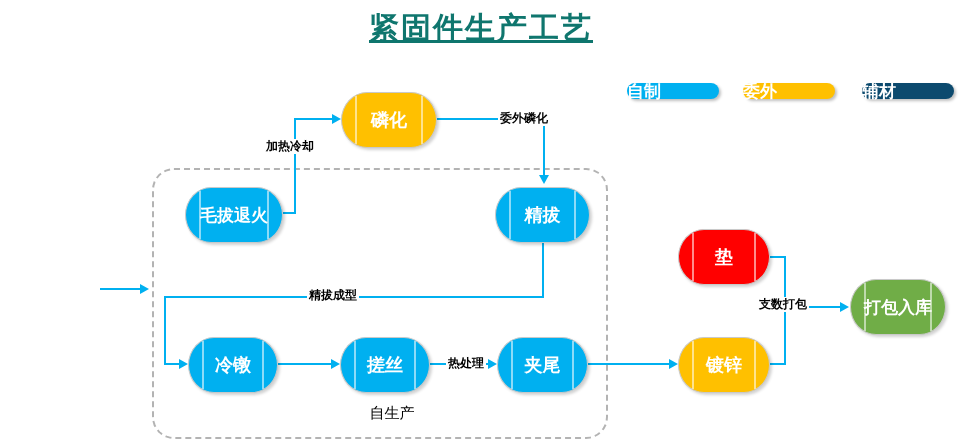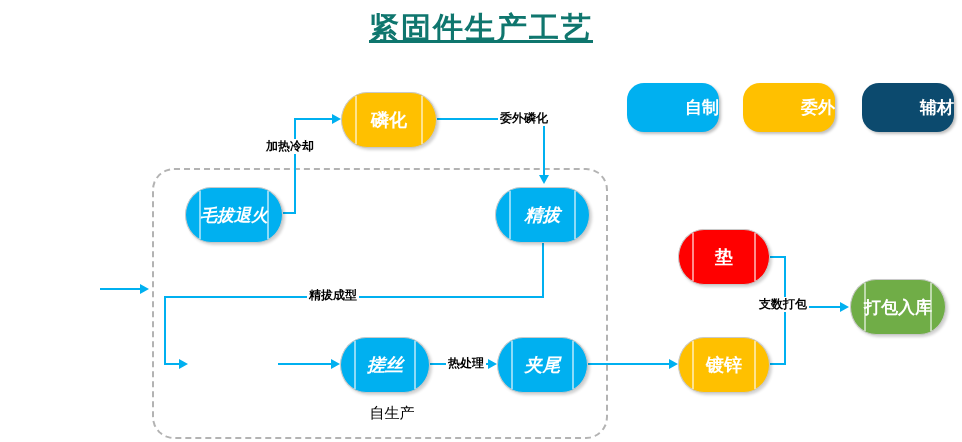--- a/index.html
+++ b/index.html
@@ -8,22 +8,22 @@
     font-family:"Liberation Sans","DejaVu Sans",sans-serif;
   }
   
   .title{
     position:absolute;left:0;top:8px;width:100%;text-align:center;
     font-family:"DejaVu Serif","Liberation Serif",serif;
     font-size:30px;font-weight:700;color:#0f766e;letter-spacing:2px;text-decoration:underline;
   }
   
   .pill{
-    position:absolute;width:92px;height:49px;border-radius:17px;
-    display:flex;align-items:center;justify-content:flex-end;
+    position:absolute;width:92px;height:16px;border-radius:17px;
+    display:flex;align-items:center;justify-content:flex-start;
     color:#fff;font-size:17px;font-weight:bold;
     box-shadow:2px 2px 3px rgba(0,0,0,0.25);
   }
   .pill-blue{background:#00B0F0;}
   .pill-yellow{background:#FFC000;}
   .pill-red{background:#0c4a6e;}
   
   .group-box{
     position:absolute;left:152px;top:168px;width:452px;height:267px;
     border:2px dashed #b3b3b3;border-radius:22px;
@@ -39,21 +39,21 @@
     border:1px solid #c9c9c9;border-radius:26px/50%;
     box-shadow:2px 2px 3px rgba(0,0,0,0.18);
     --seam:rgba(255,255,255,0.55);
     box-sizing:border-box;z-index:3;
   }
   .node::before,.node::after{
     content:"";position:absolute;top:3px;bottom:3px;width:2px;background:var(--seam);
   }
   .node::before{left:13px;}
   .node::after{right:13px;}
-  .cat-self{background:#00B0F0;font-style:italic;}
+  .cat-self{background:#00B0F0;}
   .cat-outsourced{background:#FFC000;}
   .cat-auxiliary{background:#FF0000;}
   .cat-output{background:#70AD47;}
   .cat-input{
     background:#fff;border:1.5px solid #9CC3E5;color:#5B9BD5;font-size:17px;
     --seam:#9CC3E5;box-shadow:none;
   }
   .small-label{font-size:17px;}
   
   .seg{position:absolute;background:#00B0F0;z-index:1;}
@@ -140,20 +140,23 @@
     </div>
 
   <div class="node cat-self small-label" style="left:185px;top:187px;width:98px;">
       <span>毛拔退火</span>
     </div>
 
   <div class="node cat-self" style="left:495px;top:187px;width:95px;">
       <span>精拔</span>
     </div>
 
+  <div class="node cat-self" style="left:188px;top:337px;width:90px;">
+      <span>冷镦</span>
+    </div>
 
   <div class="node cat-self" style="left:340px;top:337px;width:90px;">
       <span>搓丝</span>
     </div>
 
   <div class="node cat-self" style="left:497px;top:337px;width:91px;">
       <span>夹尾</span>
     </div>
 
   <div class="node cat-outsourced" style="left:678px;top:337px;width:92px;">

